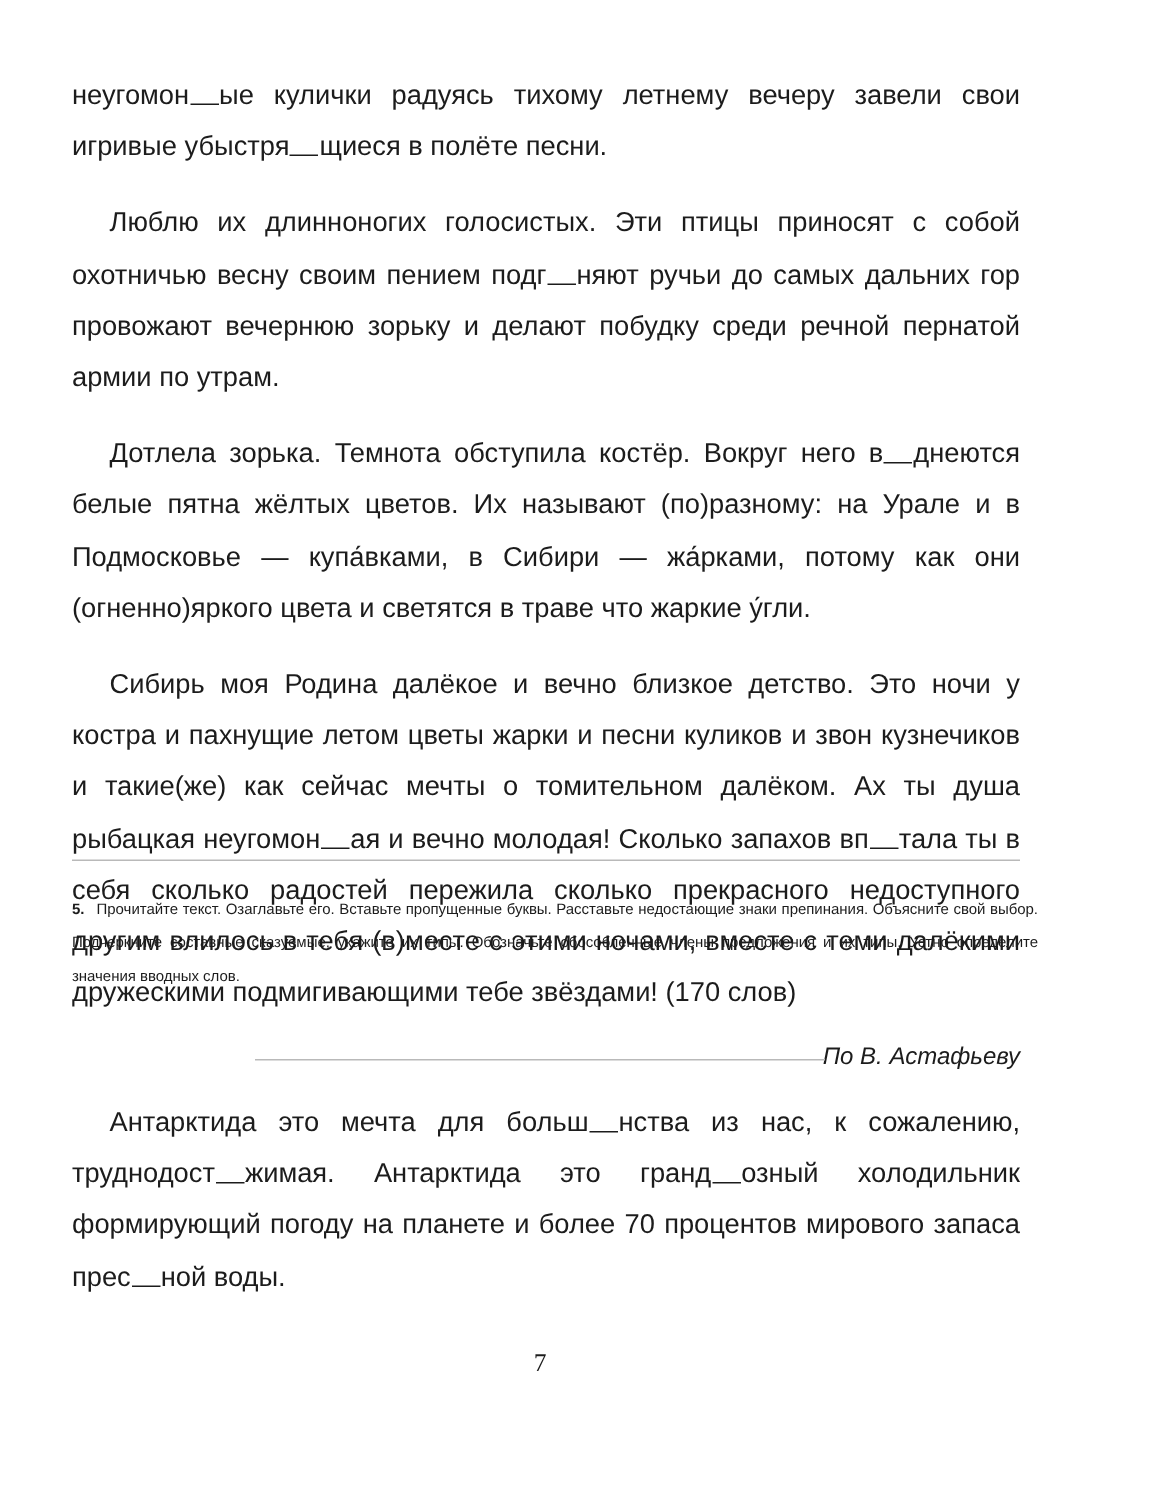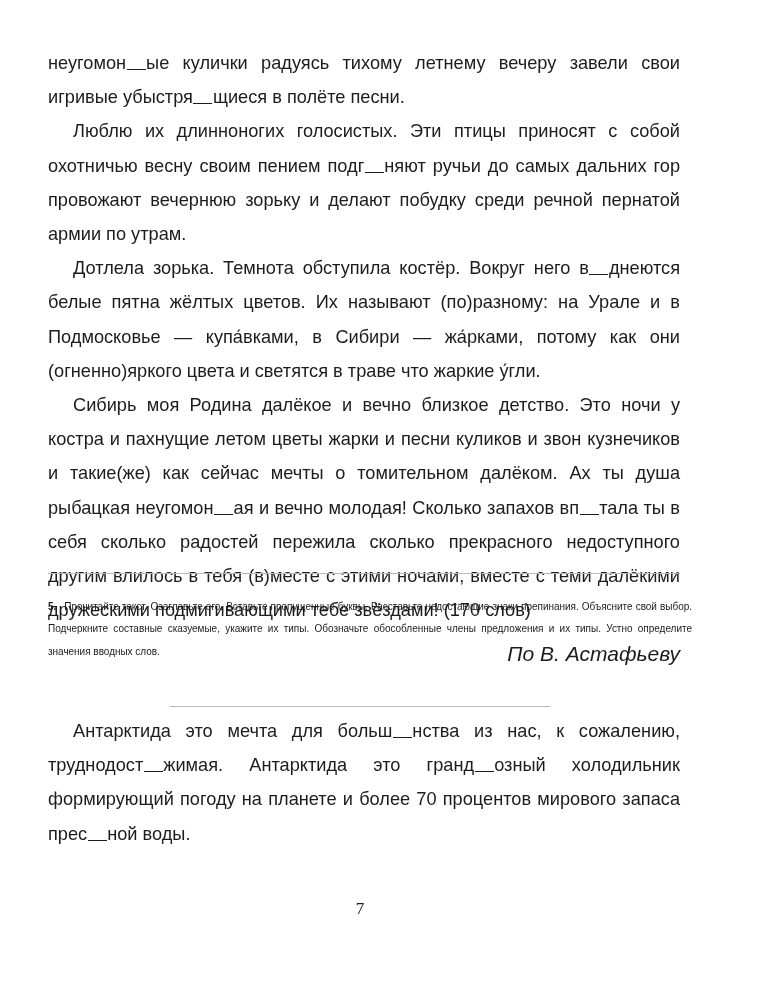--- a/index.html
+++ b/index.html
@@ -33,38 +33,39 @@
     text-align: justify;
     text-justify: inter-word;
     color: #1c1c1c;
     -webkit-font-smoothing: antialiased;
   }
   .body-text p {
     margin: 0;
   }
   .body-text p.indent {
     text-indent: 25px;
+    margin-top: 17px;
   }
   .body-text p.noindent {
     text-indent: 0;
   }
 
   
   .blank {
     display: inline-block;
     width: 19px;
     border-bottom: 1.4px solid #1c1c1c;
     vertical-align: -1px;
     margin: 0 0.5px;
   }
 
   .attribution {
     text-align: right;
     font-style: italic;
-    font-size: 21px;
+    font-size: 16px;
     line-height: 34.2px;
     margin-top: 10px !important;
     text-indent: 0 !important;
     padding-right: 0px;
   }
 
   
   .rule-full {
     position: absolute;
     left: 48px;

